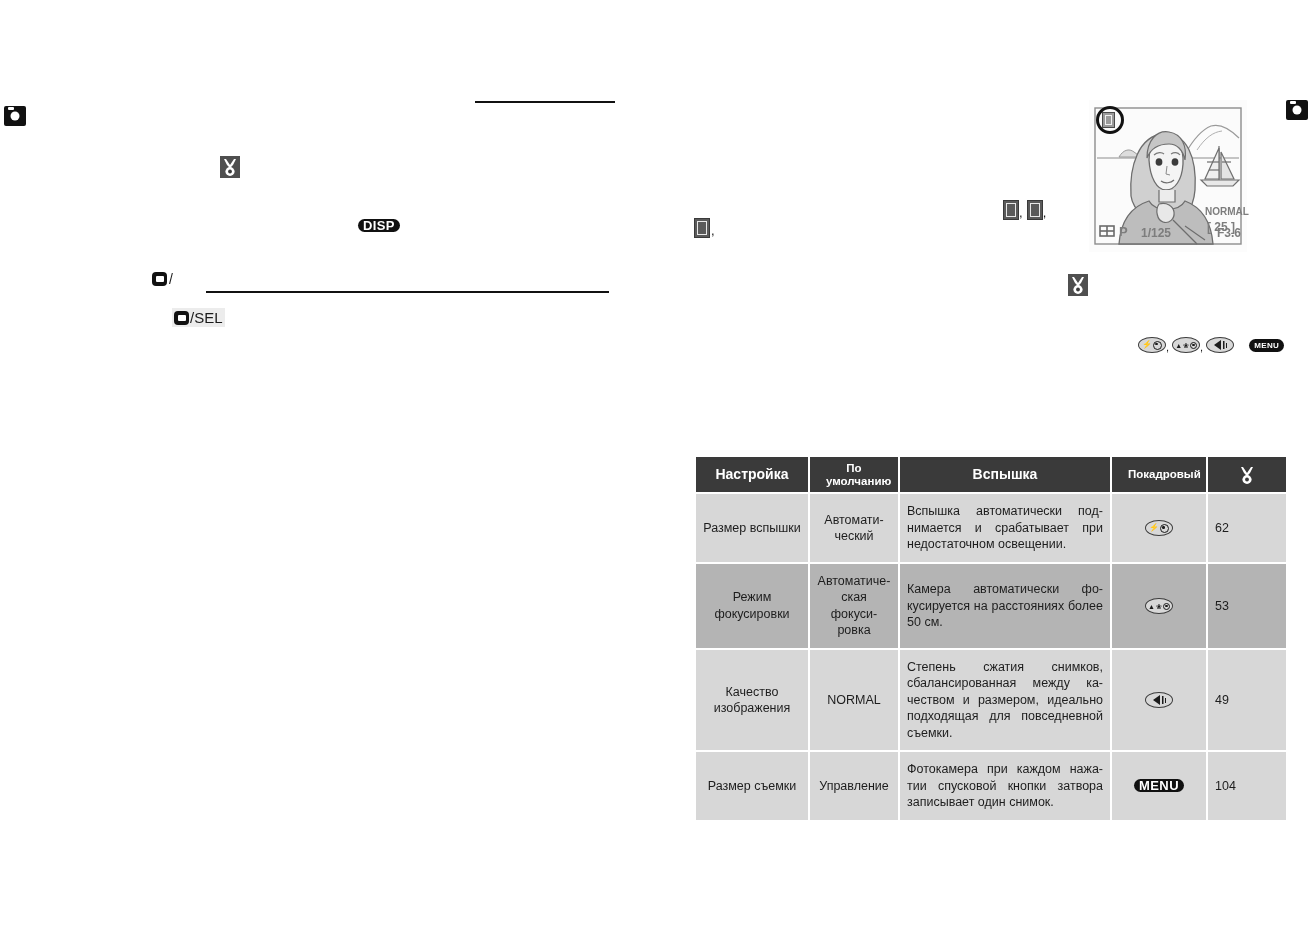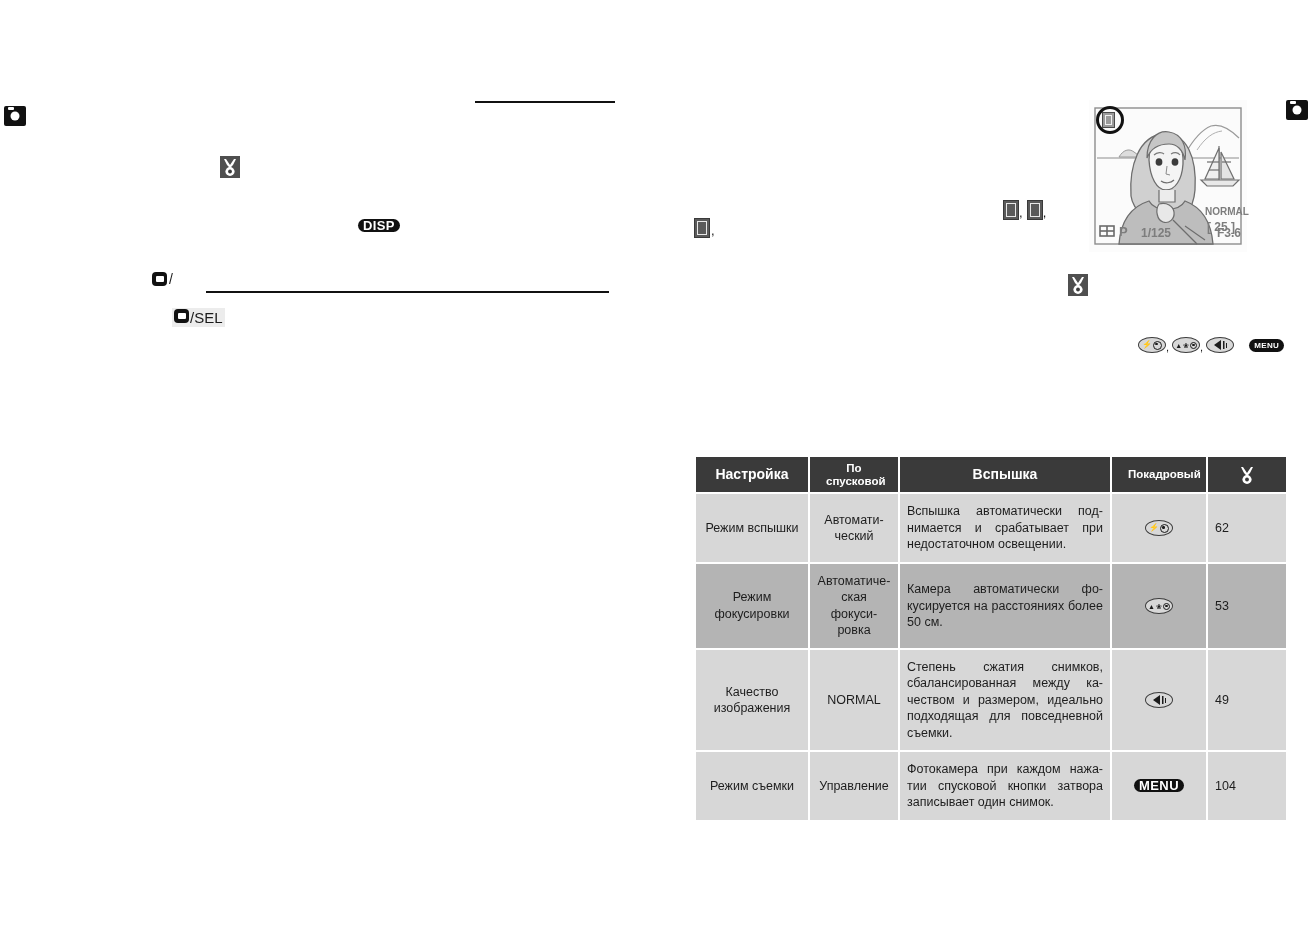--- a/index.html
+++ b/index.html
@@ -295,21 +295,21 @@
   <span class="btn-pill">DISP</span>
 </div>
 
 <div class="abs" style="left:152px; top:271px; display:flex; align-items:center;">
   <span class="btn-mon"></span>
   <span style="font-size:14px; margin-left:2px; color:#1a1a1a;">/</span>
 </div>
 
 <div class="rule" style="left:206px; top:291px; width:403px;"></div>
 
-<div class="abs" style="left:172px; top:308px; display:flex; align-items:flex-start; background:#ececec; padding:1px 2px;">
+<div class="abs" style="left:172px; top:308px; display:flex; align-items:center; background:#ececec; padding:1px 2px;">
   <span class="btn-mon"></span>
   <span style="font-size:15px; margin-left:1px; color:#1a1a1a;">/SEL</span>
 </div>
 
 <div class="abs" style="left:694px; top:218px; display:flex; align-items:flex-end;">
   <span class="glyph icon-ref"></span>
   <span style="font-size:13px; margin-left:1px;">,</span>
 </div>
 
 <div class="abs" style="left:1003px; top:200px; display:flex; align-items:flex-end; gap:4px;">
@@ -439,40 +439,40 @@
   <colgroup>
     <col style="width:112px">
     <col style="width:88px">
     <col style="width:210px">
     <col style="width:94px">
     <col style="width:78px">
   </colgroup>
   <thead>
     <tr>
       <th>Настройка</th>
-      <th class="th-narrow">По спусковой</th>
+      <th class="th-narrow">По умолчанию</th>
       <th>Вспышка</th>
       <th class="th-narrow">Покадровый</th>
       <th class="th-bow">
         <span class="bow-head">
           <span class="glyph icon-bow">
             <svg viewBox="0 0 20 22" xmlns="http://www.w3.org/2000/svg">
               <path d="M4 3 L7 9 L10 12 L13 9 L16 3 L14 3 L10 9 L6 3 Z" fill="#fff"></path>
               <ellipse cx="10" cy="15.5" rx="4.6" ry="4.4" fill="#fff"></ellipse>
               <ellipse cx="10" cy="15.5" rx="1.9" ry="1.9" fill="#3a3a3a"></ellipse>
             </svg>
           </span>
         </span>
       </th>
     </tr>
   </thead>
   <tbody>
 
     <tr class="band-a">
-      <td class="c-setting">Режим вспышки</td>
+      <td class="c-setting">Размер вспышки</td>
       <td class="c-default">Автомати-
 ческий</td>
       <td class="c-desc">Вспышка автоматически под-нимается и срабатывает при недостаточном освещении.</td>
       <td class="c-control">
         <span class="btn-oval">
           <span class="ov-in">
               <span class="ov-bolt">⚡</span>
               <span class="ov-eye"></span>
             </span>
         </span>
@@ -508,21 +508,21 @@
               <span class="ov-qual"></span>
               <span class="ov-bars"></span>
             </span>
         </span>
       </td>
       <td class="c-page">49</td>
     </tr>
 
 
     <tr class="band-a">
-      <td class="c-setting">Режим съемки</td>
+      <td class="c-setting">Размер съемки</td>
       <td class="c-default">Управление</td>
       <td class="c-desc">Фотокамера при каждом нажа-тии спусковой кнопки затвора записывает один снимок.</td>
       <td class="c-control">
         <span class="btn-pill">MENU</span>
       </td>
       <td class="c-page">104</td>
     </tr>
 
   </tbody>
 </table>

